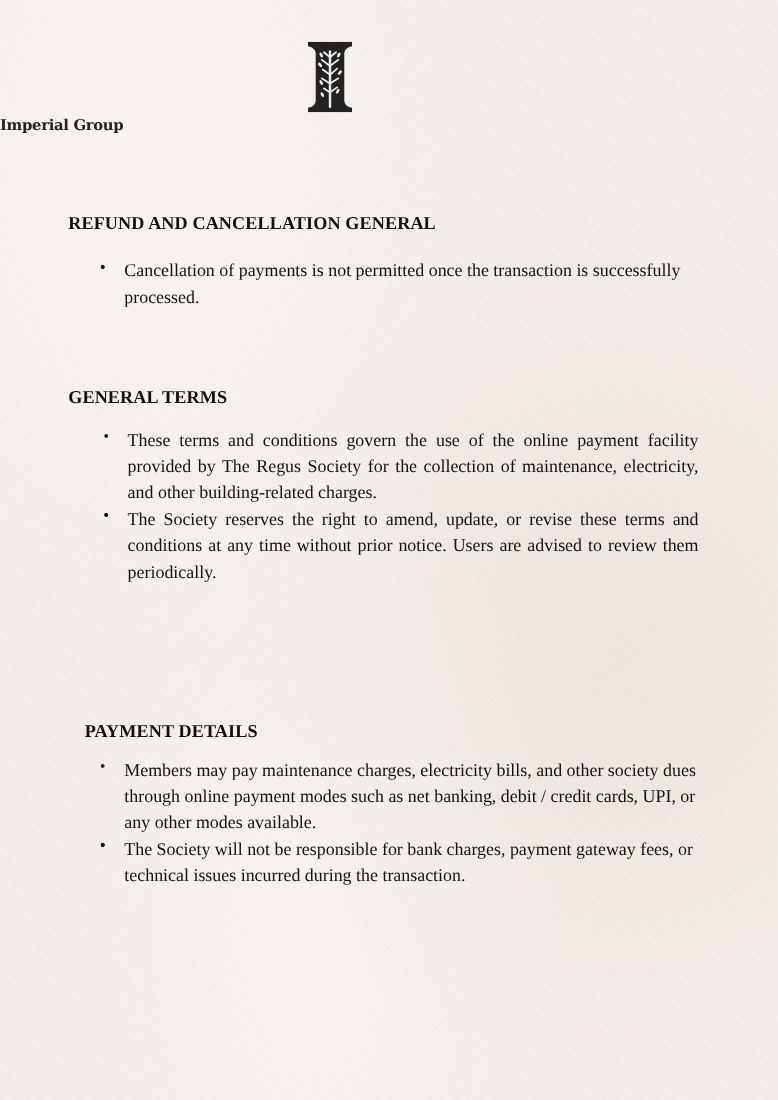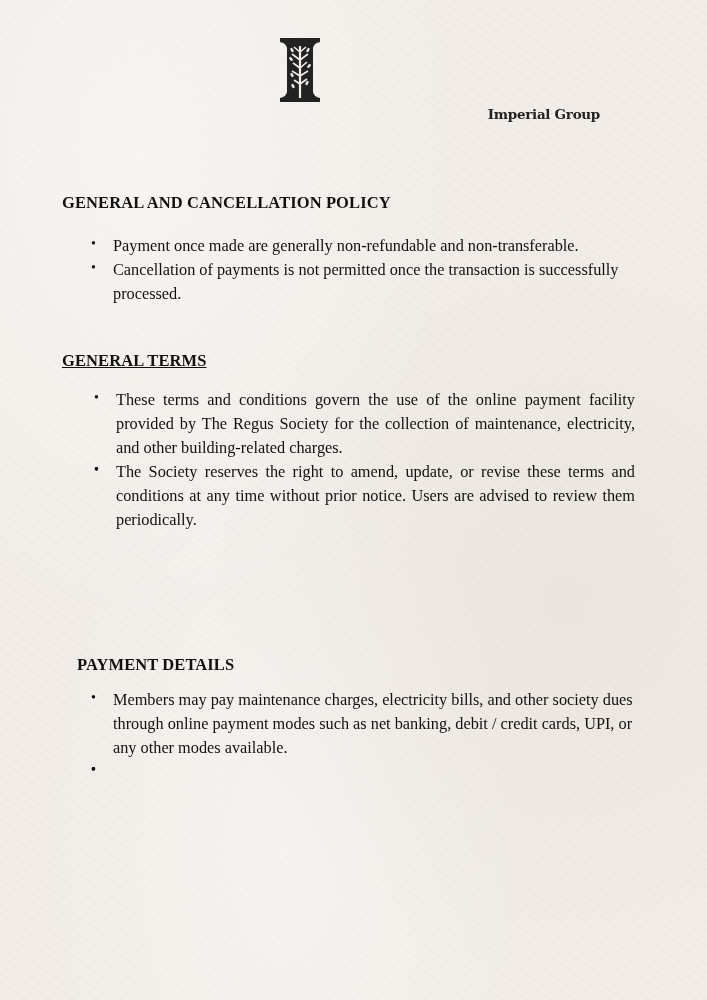--- a/index.html
+++ b/index.html
@@ -20,21 +20,21 @@
       repeating-linear-gradient(-50deg, rgba(210,200,190,0.05) 0px, rgba(210,200,190,0.05) 1px, rgba(255,255,255,0) 1px, rgba(255,255,255,0) 9px);
     font-family: "Liberation Serif", serif;
     color: #111;
   }
 
   .logo {
     position: absolute;
     left: 0;
     width: 600px;
     top: 38px;
-    text-align: right;
+    text-align: left;
   }
   .logo-mark {
     display: block;
     margin: 0 auto;
     width: 44px;
     height: 64px;
   }
   .logo-text {
     display: block;
     margin-top: 4px;
@@ -92,33 +92,32 @@
     <ellipse cx="30" cy="12" rx="1.3" ry="2.4" fill="#f2ede8" transform="rotate(30 30 12)"></ellipse>
     <ellipse cx="13" cy="21" rx="1.3" ry="2.4" fill="#f2ede8" transform="rotate(-40 13 21)"></ellipse>
     <ellipse cx="31" cy="28" rx="1.3" ry="2.4" fill="#f2ede8" transform="rotate(40 31 28)"></ellipse>
     <ellipse cx="14" cy="37" rx="1.3" ry="2.4" fill="#f2ede8" transform="rotate(-30 14 37)"></ellipse>
     <ellipse cx="29" cy="45" rx="1.3" ry="2.4" fill="#f2ede8" transform="rotate(30 29 45)"></ellipse>
     <ellipse cx="15" cy="48" rx="1.3" ry="2.4" fill="#f2ede8" transform="rotate(-30 15 48)"></ellipse>
   </svg>
   <span class="logo-text">Imperial Group</span>
 </div>
 
-<h2 class="section-title" style="left:62px; top:193px;">GENERAL AND CANCELLATION POLICY</h2>
+<h2 class="section-title" style="left:62px; top:193px;">REFUND AND CANCELLATION GENERAL</h2>
 <ul class="items" style="left:113px; top:234px; width:520px;">
   <li>
     <span class="bullet">•</span>
-    <span>Payment once made are generally non-refundable and non-transferable.</span>
   </li>
   <li>
     <span class="bullet">•</span>
     <span>Cancellation of payments is not permitted once the transaction is successfully processed.</span>
   </li>
 </ul>
 
-<h2 class="section-title" style="left:62px; top:351px;text-decoration:underline;">GENERAL TERMS</h2>
+<h2 class="section-title" style="left:62px; top:351px;">GENERAL TERMS</h2>
 <ul class="items justify" style="left:116px; top:388px; width:519px;">
   <li style="margin-bottom:0;">
     <span class="bullet">•</span>
     <span>These terms and conditions govern the use of the online payment facility provided by The Regus Society for the collection of maintenance, electricity, and other building-related charges.</span>
   </li>
   <li>
     <span class="bullet">•</span>
   </li>
   <li>
     <span class="bullet">•</span>
@@ -133,14 +132,15 @@
     <span>Members may pay maintenance charges, electricity bills, and other society dues through online payment modes such as net banking, debit / credit cards, UPI, or any other modes available.</span>
   </li>
   <li>
     <span class="bullet">•</span>
   </li>
   <li>
     <span class="bullet">•</span>
   </li>
   <li>
     <span class="bullet">•</span>
+    <span>The Society will not be responsible for bank charges, payment gateway fees, or technical issues incurred during the transaction.</span>
   </li>
 </ul>
 
 </body></html>

